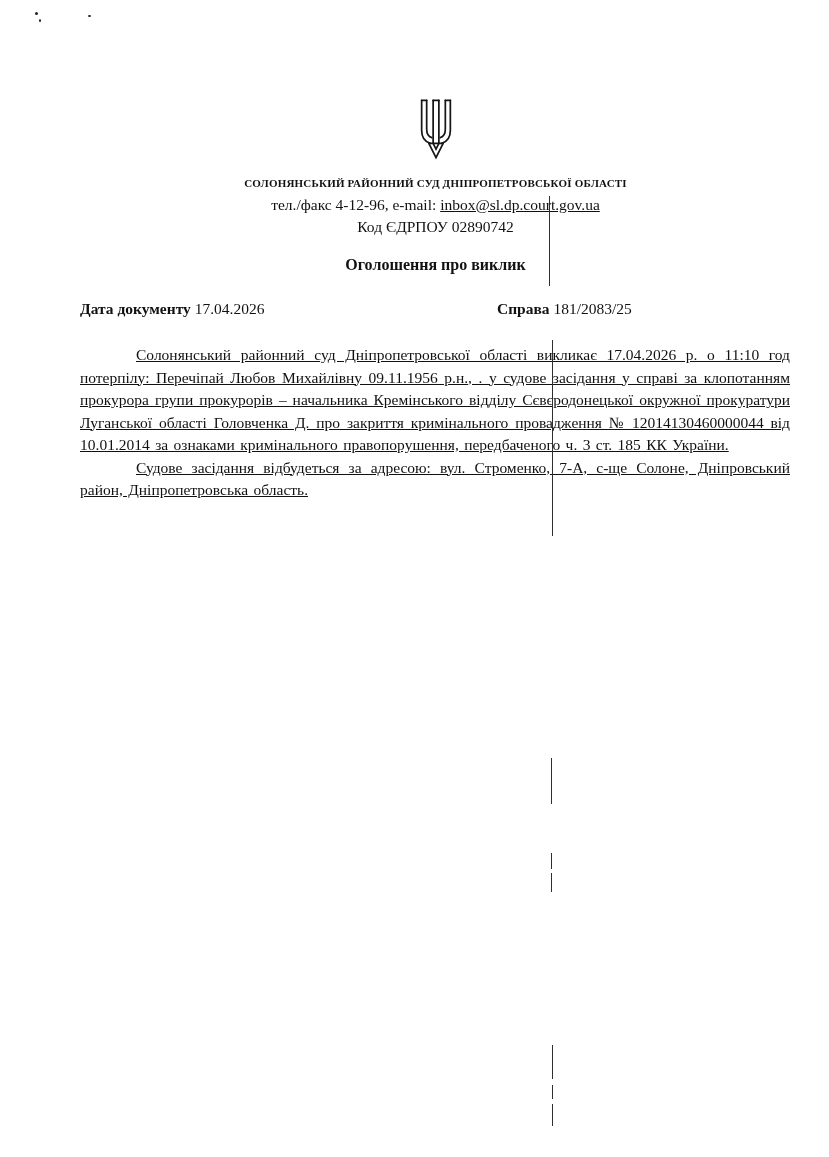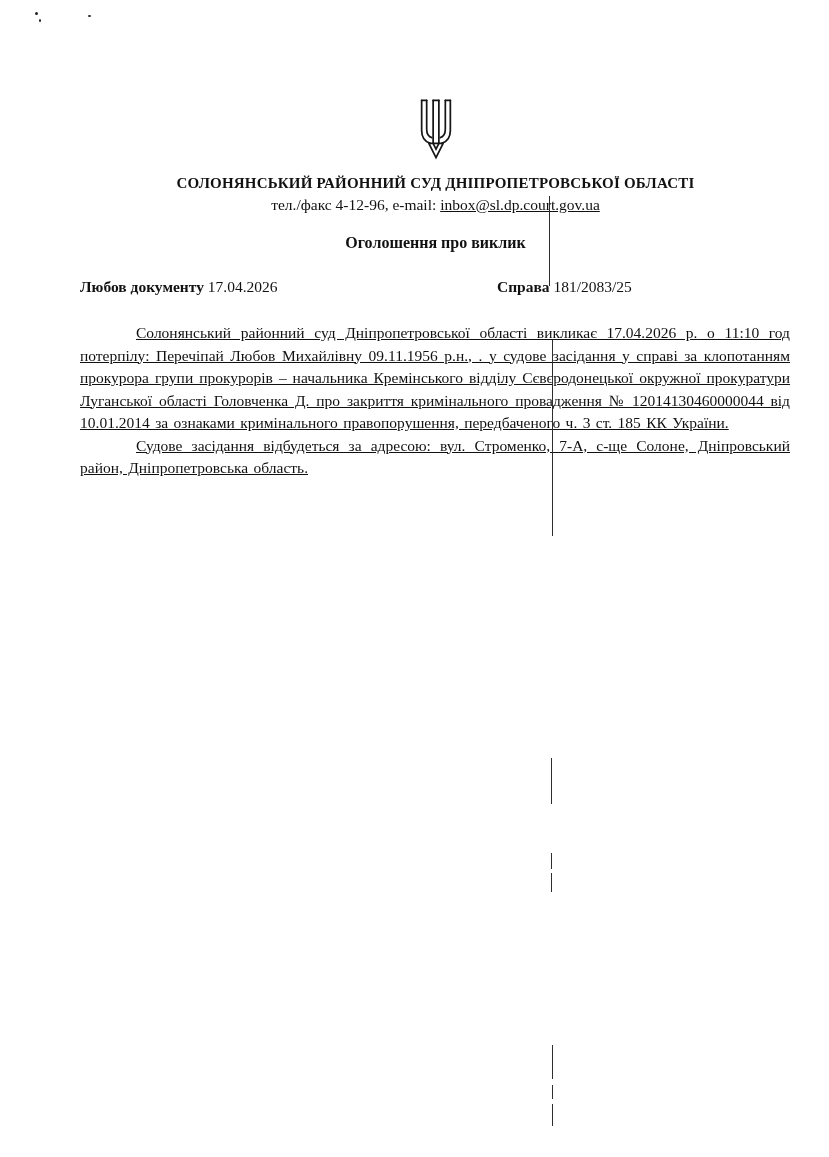--- a/index.html
+++ b/index.html
@@ -24,21 +24,21 @@
     text-align: center;
   }
   .emblem {
     display: inline-block;
     width: 48px;
     height: 66px;
     margin-bottom: 10px;
   }
   .court-name {
     font-weight: bold;
-    font-size: 15px;
+    font-size: 11px;
     line-height: 22px;
     letter-spacing: 0.2px;
   }
   .head-line {
     font-size: 15.5px;
     line-height: 22px;
   }
   .email {
     text-decoration: underline;
   }
@@ -125,27 +125,28 @@
           <path d="M28 66 L32 74 L36 66"></path>
         </g>
       </svg>
     </span>
 
     <div class="court-name">СОЛОНЯНСЬКИЙ РАЙОННИЙ СУД ДНІПРОПЕТРОВСЬКОЇ ОБЛАСТІ</div>
     <div class="head-line">
       <span>тел./факс 4-12-96, e-mail:</span>
       <span class="email">inbox@sl.dp.court.gov.ua</span>
     </div>
+    <div class="head-line">Код ЄДРПОУ 02890742</div>
 
     <div class="doc-title">Оголошення про виклик</div>
   </div>
 
   <div class="meta-row">
     <div class="meta-left">
-      <span class="b">Любов документу</span>
+      <span class="b">Дата документу</span>
       <span>17.04.2026</span>
     </div>
     <div class="meta-right">
       <span class="b">Справа</span>
       <span>181/2083/25</span>
     </div>
   </div>
 
   <div class="body-text">
     <p>Солонянський районний суд Дніпропетровської області викликає 17.04.2026 р. о 11:10 год потерпілу: Перечіпай Любов Михайлівну  09.11.1956 р.н., . у судове засідання у справі за клопотанням прокурора групи прокурорів – начальника Кремінського відділу Сєвєродонецької окружної прокуратури Луганської області Головченка Д. про закриття кримінального провадження № 12014130460000044 від 10.01.2014 за ознаками кримінального правопорушення, передбаченого ч. 3 ст. 185 КК України.</p>

